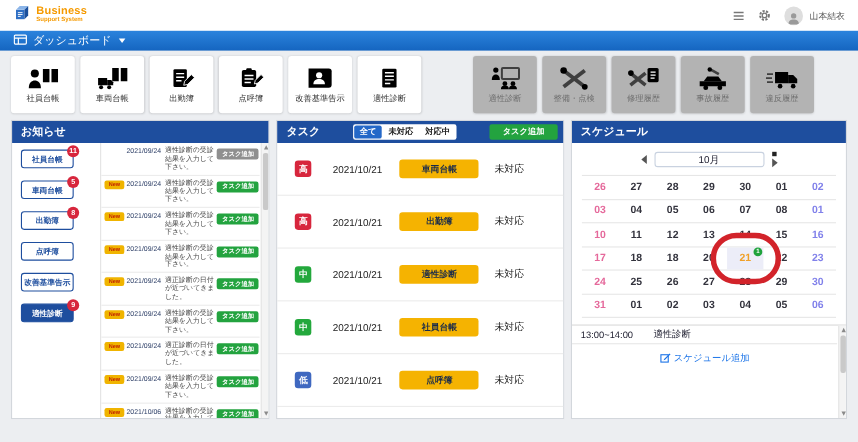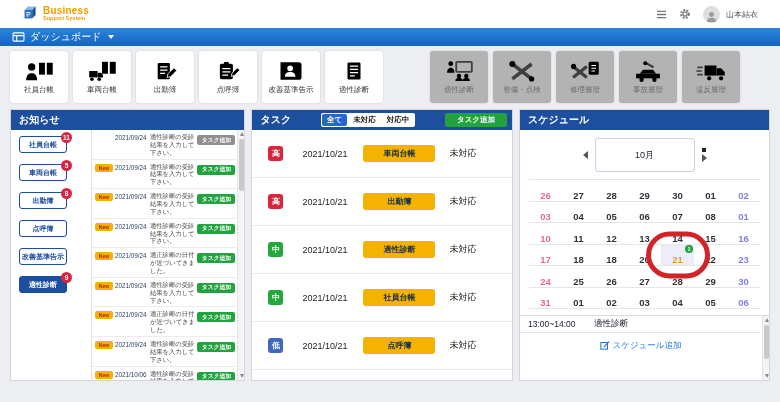--- a/index.html
+++ b/index.html
@@ -1,20 +1,20 @@
 <!DOCTYPE html>
 <html><head>
 <meta charset="utf-8">
 <style>
   *{box-sizing:border-box;margin:0;padding:0}
   html,body{width:780px;height:402px;overflow:hidden}
   body{font-family:"Liberation Sans",sans-serif;background:#eceef1;position:relative}
 
   
-  .topbar{height:28px;background:#fff;display:flex;align-items:center;justify-content:space-between;padding:0 22px}
+  .topbar{height:28px;background:#fff;display:flex;align-items:center;justify-content:space-between;padding:0 12px}
   .logo{display:flex;align-items:center;gap:4px}
   .logo-text{line-height:1.05;color:#f59a00;font-weight:bold}
   .logo-line1{font-size:10px;letter-spacing:.2px}
   .logo-line2{font-size:5.5px}
   .topbar-right{display:flex;align-items:center;gap:12px}
   .ham,.gear{display:flex;align-items:center}
   .avatar{width:17px;height:17px;border-radius:50%;background:#dedede;display:flex;align-items:flex-end;justify-content:center;overflow:hidden}
   .username{font-size:8px;color:#555;margin-left:-6px}
 
   
@@ -75,25 +75,25 @@
   .tcat{margin-left:16px;width:72px;height:17px;background:#f5b301;border-radius:3px;font-size:8px;font-weight:bold;color:#1a2b4a;display:flex;align-items:center;justify-content:center;cursor:pointer;white-space:nowrap}
   .tstatus{font-size:9px;color:#222;margin-left:14px;white-space:nowrap}
 
   
   .month-nav{display:flex;align-items:center;justify-content:center;gap:7px;margin:8px 0 5px}
   .mn-arrow{width:0;height:0;cursor:pointer}
   .mn-arrow.left{border-top:4px solid transparent;border-bottom:4px solid transparent;border-right:5px solid #555}
   .mn-arrow.right{border-top:4px solid transparent;border-bottom:4px solid transparent;border-left:5px solid #555}
   .mn-right-stack{display:flex;flex-direction:column;align-items:center;gap:2px}
   .square-dot{width:4px;height:4px;background:#222}
-  .month-box{width:100px;height:34px;border:1px solid #c9d2e0;border-radius:3px;display:flex;align-items:center;justify-content:center;font-size:9px;color:#223;cursor:pointer}
+  .month-box{width:100px;height:14px;border:1px solid #c9d2e0;border-radius:3px;display:flex;align-items:center;justify-content:center;font-size:9px;color:#223;cursor:pointer}
   .calendar{margin:2px 9px 0}
   .cal-row{display:flex;border-top:1px solid #e6e6e6}
   .cal-row:last-child{border-bottom:1px solid #e6e6e6}
-  .cal-cell{width:33px;height:20.5px;display:flex;align-items:flex-end;justify-content:center;font-size:9.5px;font-weight:bold;color:#33333d;position:relative;cursor:pointer}
+  .cal-cell{width:33px;height:20.5px;display:flex;align-items:center;justify-content:center;font-size:9.5px;font-weight:bold;color:#33333d;position:relative;cursor:pointer}
   .cal-cell.sun{color:#e5699b}
   .cal-cell.sat{color:#8181ea}
   .cal-cell.today{background:#ecedf8;color:#f0a028;z-index:3}
   .day-badge{position:absolute;top:0;right:1px;width:8px;height:8px;border-radius:50%;background:#1fa33c;color:#fff;font-size:5.5px;font-weight:bold;display:flex;align-items:center;justify-content:center}
   .ring{position:absolute;left:50%;top:50%;transform:translate(-50%,-50%);width:64px;height:47px;border:5px solid #d2232a;border-radius:24px;pointer-events:none;z-index:5}
   .events{flex:1;margin-top:6px;border-top:1px solid #d9d9d9;position:relative;padding-right:8px}
   .event-row{display:flex;align-items:center;height:17px;border-bottom:1px solid #e6e6e6;padding:0 8px;font-size:8.5px;color:#223}
   .event-time{width:66px}
   .add-schedule{display:flex;align-items:center;justify-content:center;gap:3px;color:#1a73e8;font-size:8.5px;margin-top:7px;cursor:pointer}
 </style>

